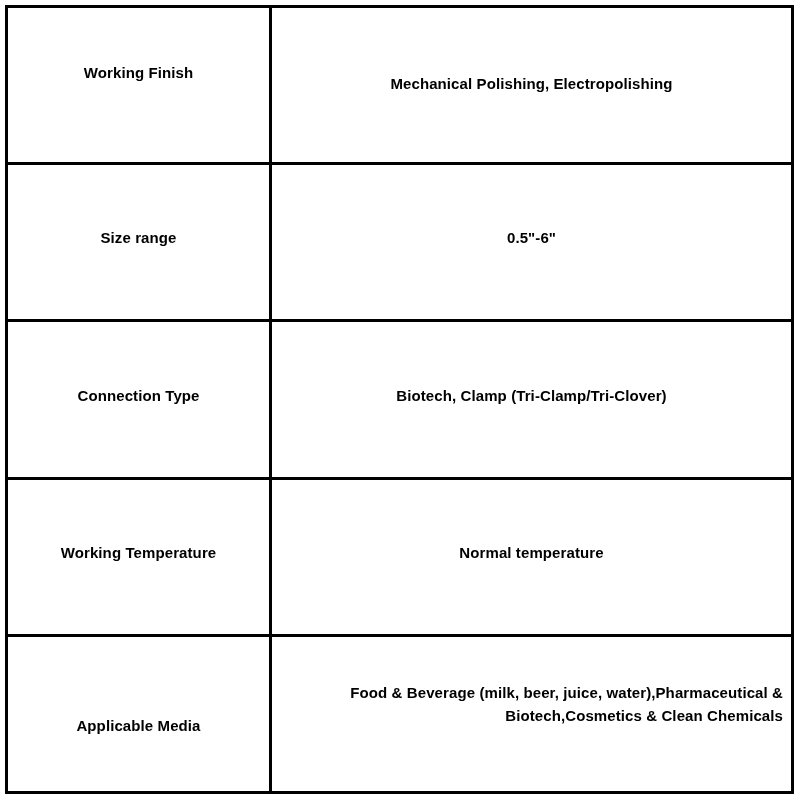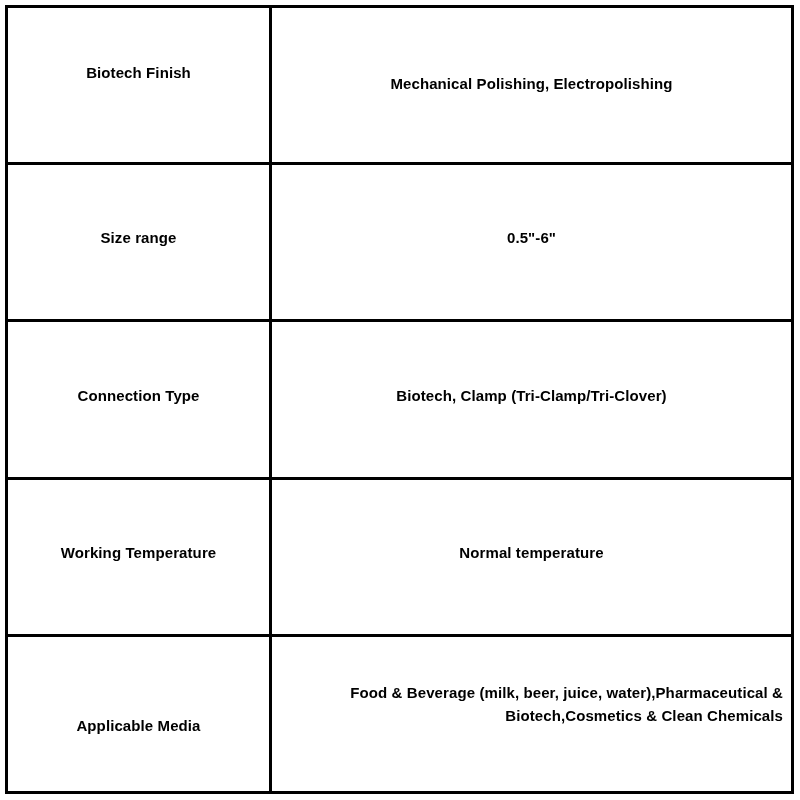--- a/index.html
+++ b/index.html
@@ -79,21 +79,21 @@
 
 <div class="spec-sheet">
   <table class="spec-table">
     <tbody>
 
 
 
 
       <tr class="row-surface-finish">
         <td class="label-cell">
-          <span class="cell-text">Biotech Finish</span>
+          <span class="cell-text">Working Finish</span>
         </td>
         <td class="value-cell">
           <span class="cell-text">Mechanical Polishing, Electropolishing</span>
         </td>
       </tr>
 
       <tr class="row-size-range">
         <td class="label-cell">
           <span class="cell-text">Size range</span>
         </td>

